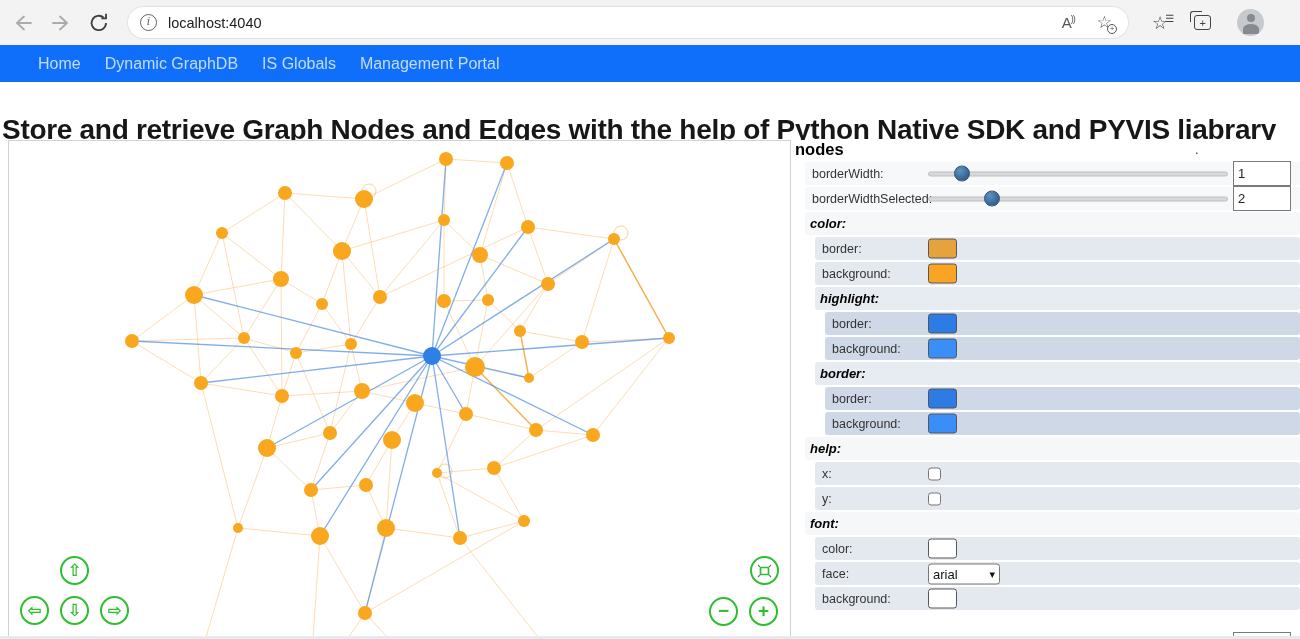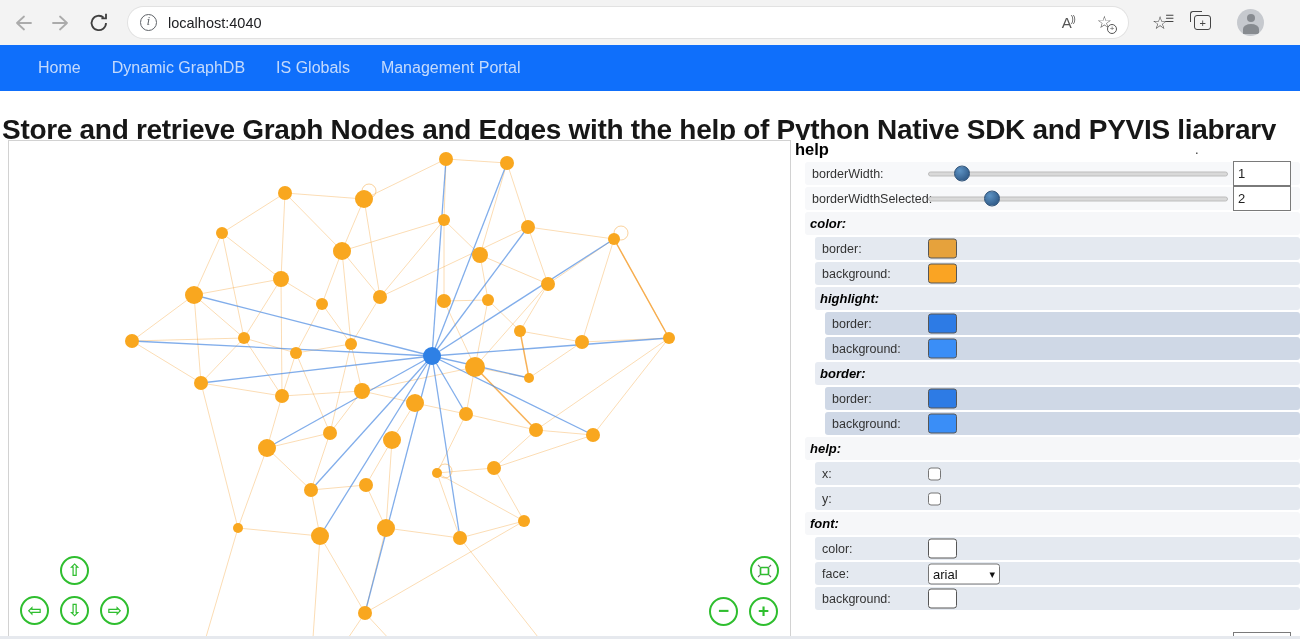--- a/index.html
+++ b/index.html
@@ -21,21 +21,21 @@
   .chrome-right { display:flex; align-items:center; gap:26px; margin-left:24px; }
   .hub { position:relative; font-size:18px; color:#444; line-height:1; }
   .hub .lines { position:absolute; right:-6px; top:0px; font-size:10px; color:#444; }
   .collections { position:relative; width:17px; height:15px; border:1.6px solid #444; border-radius:3px; display:flex; align-items:center; justify-content:center; font-size:11px; color:#444; background:#f3f3f3; }
   .collections::before { content:""; position:absolute; top:-5px; left:-5px; width:11px; height:10px; border-top:1.6px solid #444; border-left:1.6px solid #444; border-top-left-radius:3px; }
   .avatar { width:27px; height:27px; border-radius:50%; background:#c6c9ce; position:relative; overflow:hidden; }
   .avatar::before { content:""; position:absolute; top:5px; left:9.5px; width:8px; height:8px; border-radius:50%; background:#878b90; }
   .avatar::after { content:""; position:absolute; top:15px; left:5.5px; width:16px; height:10px; border-radius:50% 50% 0 0; background:#878b90; }
 
   
-  .navbar { position:absolute; left:0; top:45px; width:1300px; height:46px; background:#0f6ffb; display:flex; align-items:center; padding-left:37px; gap:29px; }
+  .navbar { position:absolute; left:0; top:45px; width:1300px; height:37px; background:#0f6ffb; display:flex; align-items:center; padding-left:37px; gap:22px; }
   .navbar a { color:rgba(235,242,252,0.82); font-size:16px; text-decoration:none; padding:0 1px; white-space:nowrap; }
 
   
   .page-title { position:absolute; left:2px; top:99px; width:1296px; font-size:28px; font-weight:700; color:#171717; letter-spacing:-0.3px; white-space:nowrap;margin-top:15px; }
 
   
   .graph-box { position:absolute; left:8px; top:140px; width:783px; height:510px; border:1px solid #d2d2d2; background:#fff; }
   .graph-box svg.net { position:absolute; left:0; top:0; }
   .gbtn { position:absolute; width:29px; height:29px; border:2.6px solid #2fbe2f; border-radius:50%; display:flex; align-items:center; justify-content:center; background:#fff; color:#2fbe2f; }
   .gbtn .arr { font-family:"DejaVu Sans",sans-serif; font-size:17px; font-weight:700; line-height:1; color:#2fbe2f; }
@@ -304,21 +304,21 @@
   </div>
   <div class="gbtn" style="left:700px; top:456px;">
       <span class="pm">−</span>
     </div>
   <div class="gbtn" style="left:740px; top:456px;">
       <span class="pm">+</span>
     </div>
 </div>
 
 <div class="cfg">
-  <div class="cfg-title">help</div>
+  <div class="cfg-title">nodes</div>
   <div class="stray-dot">.</div>
   <div id="cfg-rows">
       <div class="cfg-row lv2">
         <span class="rlabel">borderWidth:</span>
         <input class="val" value="1" style="">
         <div class="ctrl">
           <div class="track">
             <div class="thumb" style="left:11%"></div>
           </div>
         </div>

